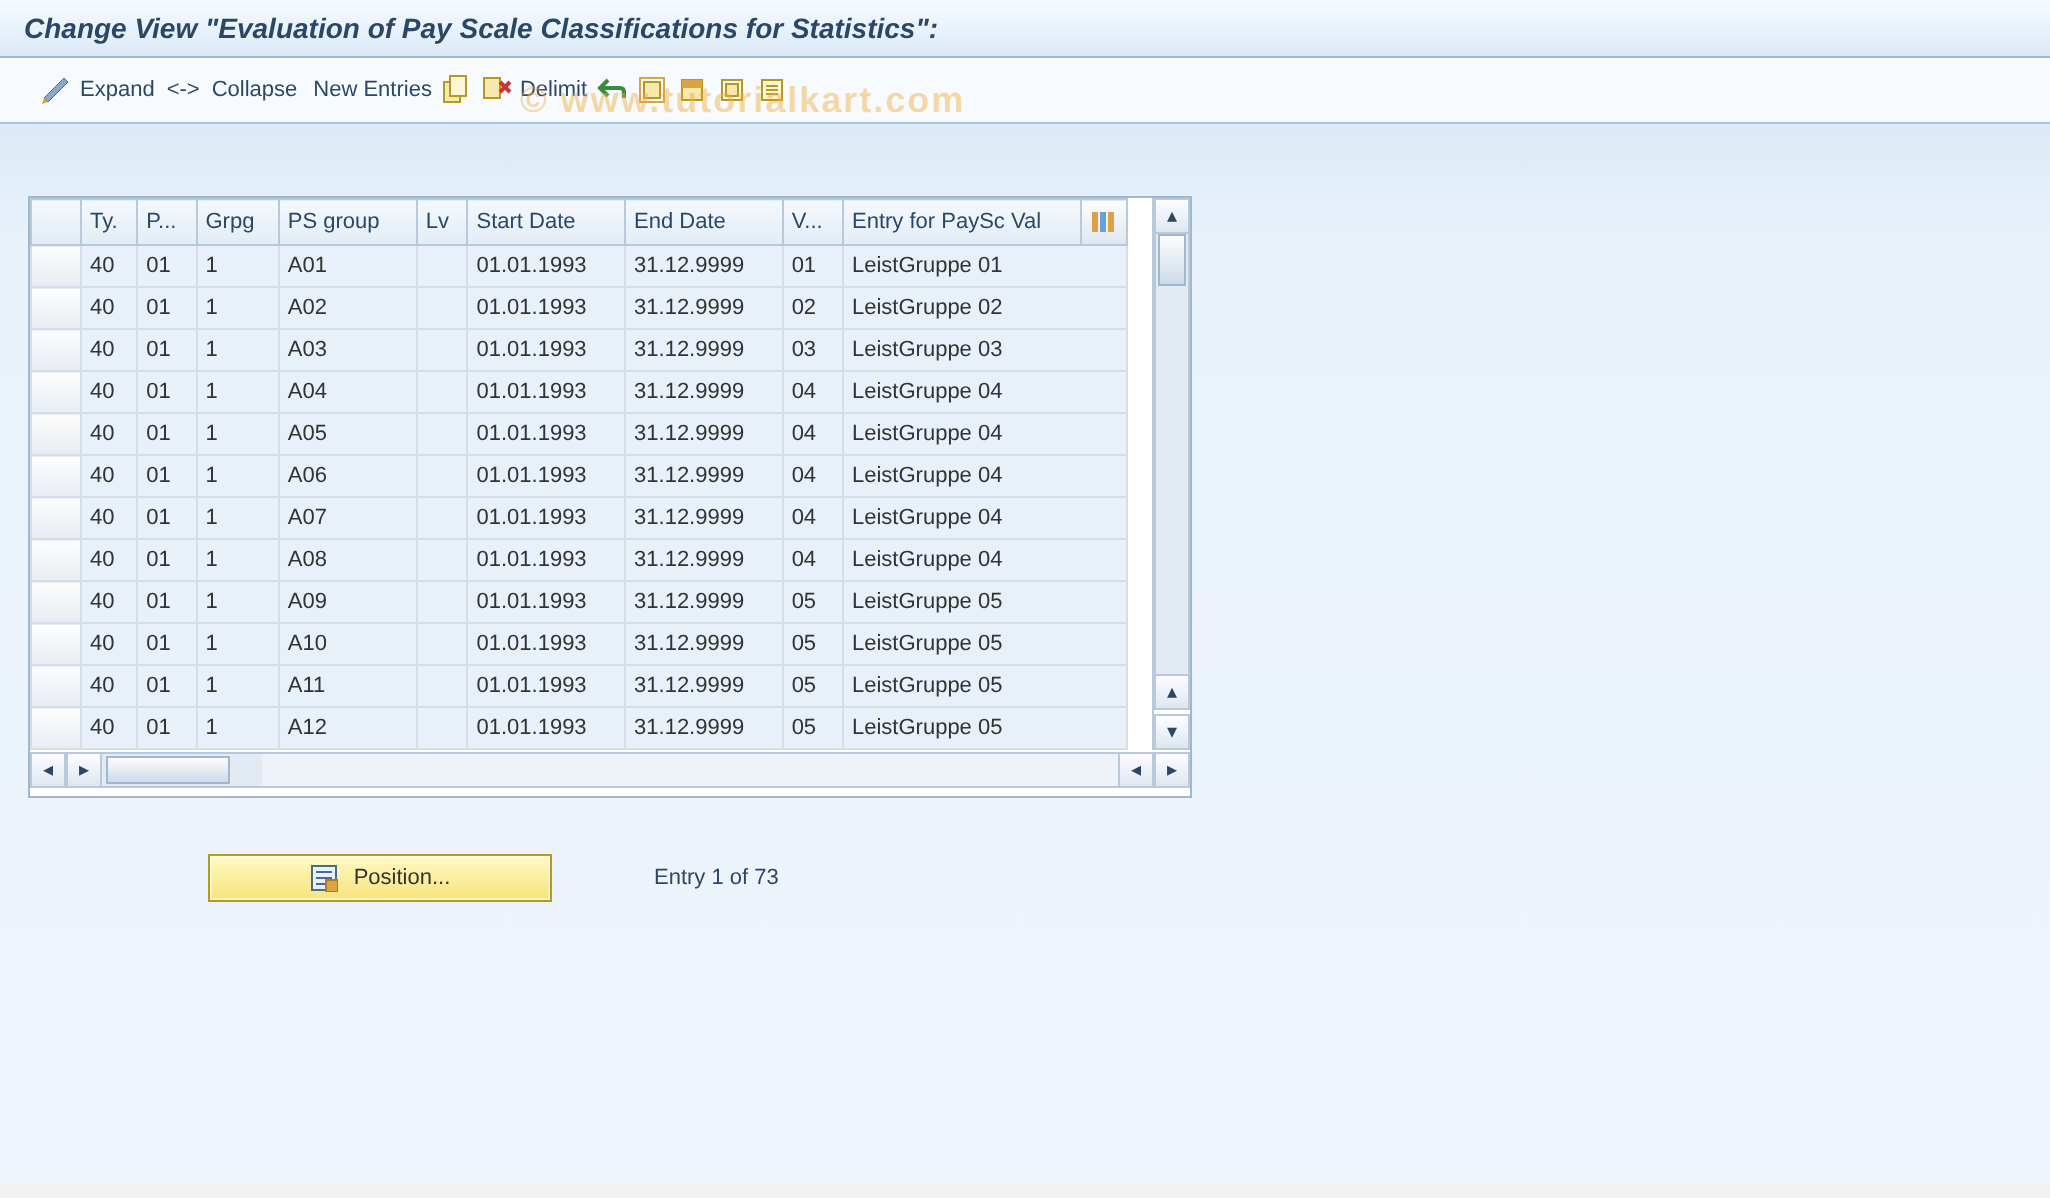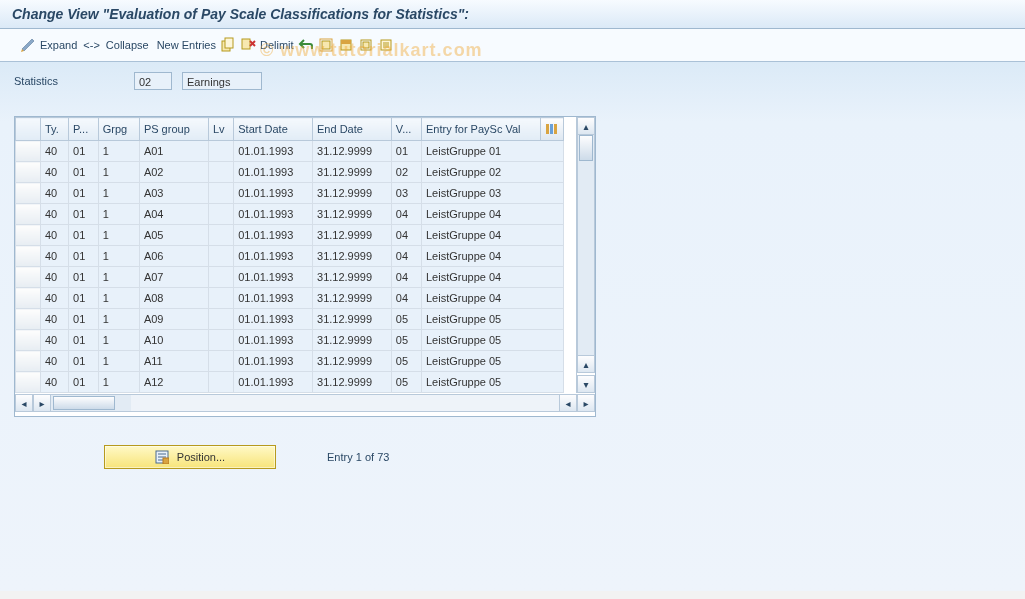--- a/index.html
+++ b/index.html
@@ -264,25 +264,20 @@
           <line x1="5" y1="6" x2="11" y2="6" stroke="#b69a1e"></line>
           <line x1="5" y1="8" x2="11" y2="8" stroke="#b69a1e"></line>
           <line x1="5" y1="10" x2="11" y2="10" stroke="#b69a1e"></line>
         </svg>
     </span>
   </div>
 </div>
 
 <div class="content">
 
-  <div class="field-row">
-    <div class="field-label">Statistics</div>
-    <div class="field-input" style="width:38px;">02</div>
-    <div class="field-input" style="width:80px;">Earnings</div>
-  </div>
 
   <div class="table-outer">
     <div class="table-scroll">
       <table class="grid">
         <thead>
           <tr>
             <th style="width:16px;"></th>
             <th>Ty.</th>
             <th>P...</th>
             <th>Grpg</th>

